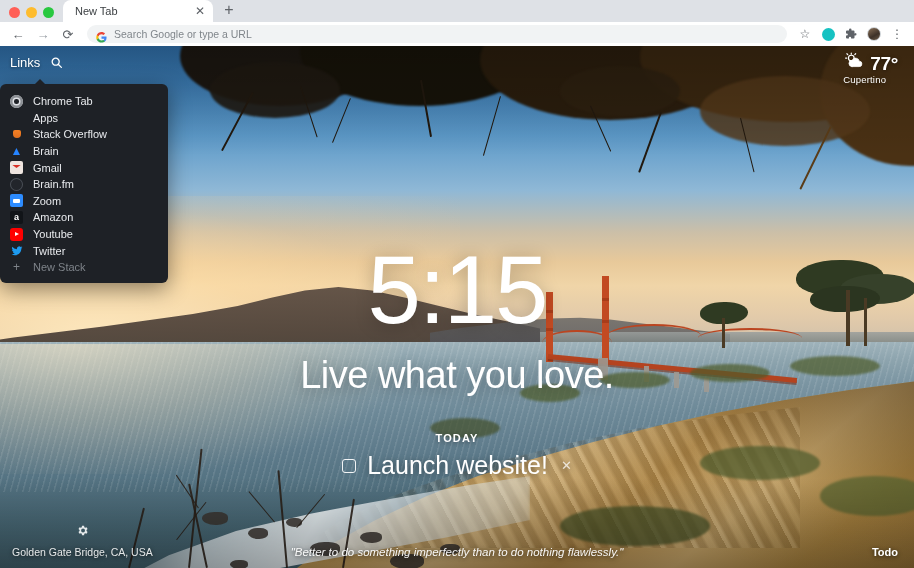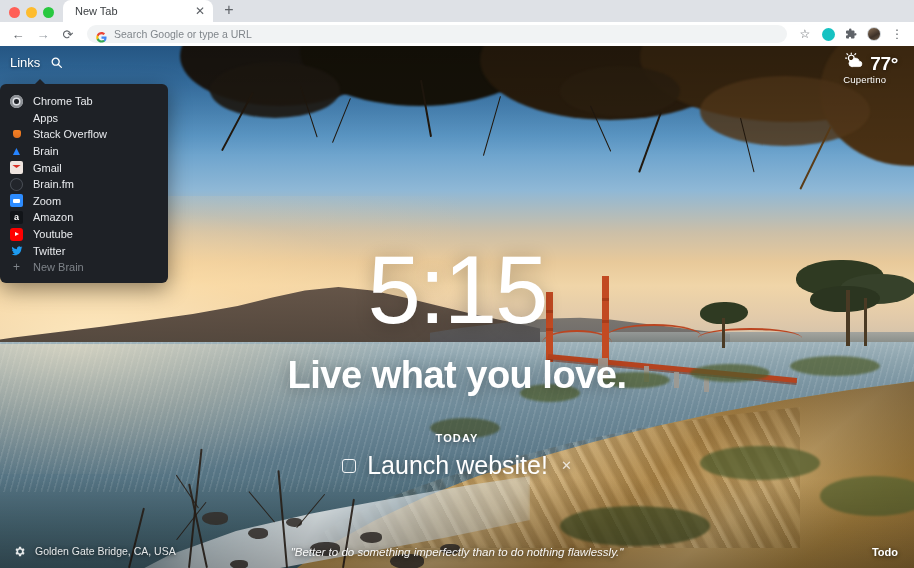--- a/index.html
+++ b/index.html
@@ -382,21 +382,21 @@
   #center {
     position: absolute; left: 0; top: 196px; width: 914px;
     text-align: center; z-index: 35;
   }
   #clock {
     font-size: 96px; font-weight: 300; line-height: 1;
     letter-spacing: -2px;
     text-shadow: 0 2px 18px rgba(0,0,0,0.28);
   }
   #greeting {
-    font-size: 38px; font-weight: 700; margin-top: 16px;
+    font-size: 38px; font-weight: 400; margin-top: 16px;
     letter-spacing: -0.5px;
     text-shadow: 0 2px 14px rgba(0,0,0,0.3);
   }
 
   
   #todo {
     position: absolute; left: 0; top: 386px; width: 914px;
     text-align: center; z-index: 35;
   }
   #todo-label {
@@ -413,21 +413,21 @@
     border-radius: 3px;
   }
   #todo-text { font-size: 25px; font-weight: 300; }
   #todo-x {
     font-size: 13px; color: rgba(255,255,255,0.75); margin-left: 2px;
   }
 
   
   #photo-credit {
     position: absolute; left: 12px; bottom: 10px;
-    display: flex; align-items: center; gap: 9px; z-index: 40;
+    display: flex; align-items: center; gap: 9px; z-index: 40; flex-direction: column;
   }
   #gear-icon {
     width: 14px; height: 14px;
     display: flex; align-items: center; justify-content: center;
     color: rgba(255,255,255,0.85); font-size: 13px;
     text-shadow: 0 1px 3px rgba(0,0,0,0.6);
   }
   #credit-text {
     font-size: 10.5px; color: rgba(255,255,255,0.88);
     text-shadow: 0 1px 4px rgba(0,0,0,0.7);
@@ -659,21 +659,21 @@
       <div class="link-row">
         <span class="link-icon ic-tw">
           <svg viewBox="0 0 24 24" width="12" height="12" fill="#1d9bf0">
             <path d="M23 4.9a9 9 0 0 1-2.6.7 4.5 4.5 0 0 0 2-2.5 9 9 0 0 1-2.9 1.1 4.5 4.5 0 0 0-7.7 4.1A12.8 12.8 0 0 1 2.5 3.6a4.5 4.5 0 0 0 1.4 6 4.5 4.5 0 0 1-2-.6 4.5 4.5 0 0 0 3.6 4.4 4.5 4.5 0 0 1-2 .1 4.5 4.5 0 0 0 4.2 3.1A9 9 0 0 1 1 18.5a12.7 12.7 0 0 0 6.9 2c8.3 0 12.8-6.9 12.8-12.8V7a9 9 0 0 0 2.3-2.1z"></path>
           </svg>
         </span>
         <span class="link-text">Twitter</span>
       </div>
       <div class="link-row new">
         <span class="link-icon">+</span>
-        <span class="link-text">New Brain</span>
+        <span class="link-text">New Stack</span>
       </div>
     </div>
 
     <div id="weather">
       <div id="weather-main">
         <span>
           <svg viewBox="0 0 32 28" width="22" height="19" fill="none" stroke="#ffffff" stroke-width="1.8" stroke-linecap="round">
             <circle cx="12" cy="9" r="4.2" fill="none"></circle>
             <line x1="12" y1="1.6" x2="12" y2="3.2"></line>
             <line x1="5.2" y1="9" x2="3.6" y2="9"></line>

